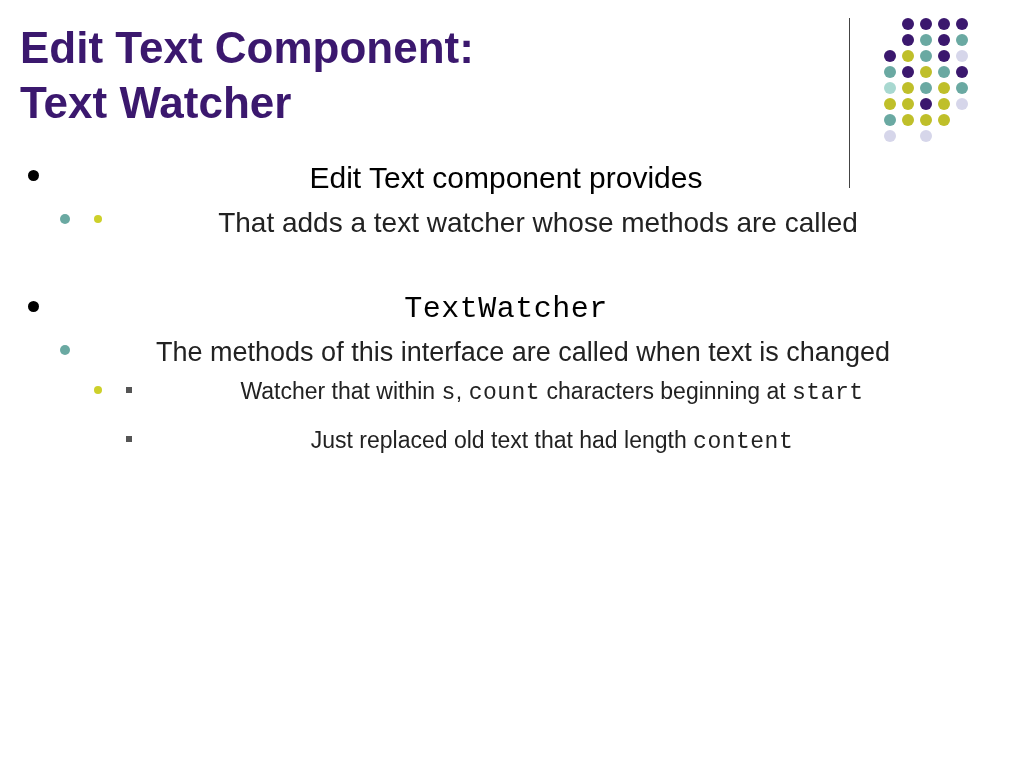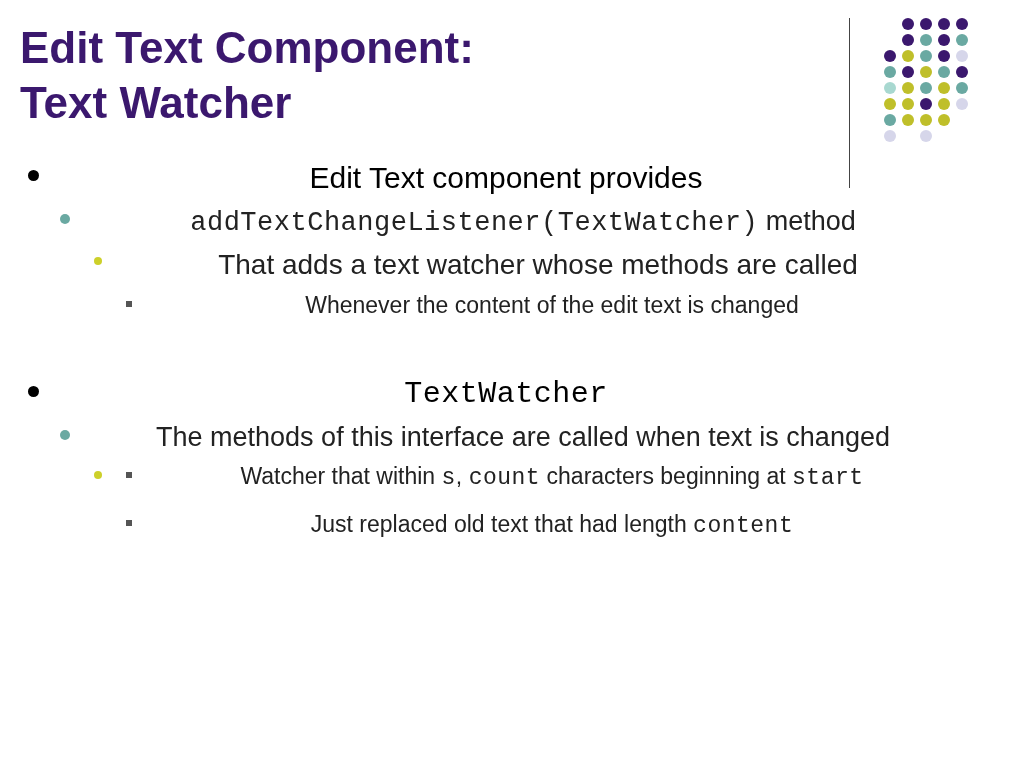--- a/index.html
+++ b/index.html
@@ -157,31 +157,23 @@
     <span>Edit Text Component:</span><br>
     <span>Text Watcher</span>
   </h1>
 
   <ul class="b1">
 
     <li>
       <div class="txt">Edit Text component provides</div>
       <ul class="b2">
         <li>
-          <div class="txt">
-            <span class="code">addTextChangeListener(TextWatcher)</span><span> method</span>
-          </div>
           <ul class="b3">
             <li>
               <div class="txt">That adds a text watcher whose methods are called</div>
-              <ul class="b4">
-                <li>
-                  <div class="txt">Whenever the content of the edit text is changed</div>
-                </li>
-              </ul>
             </li>
           </ul>
         </li>
       </ul>
       <div class="gap"></div>
     </li>
 
     <li>
       <div class="txt code">TextWatcher</div>
       <ul class="b2">

